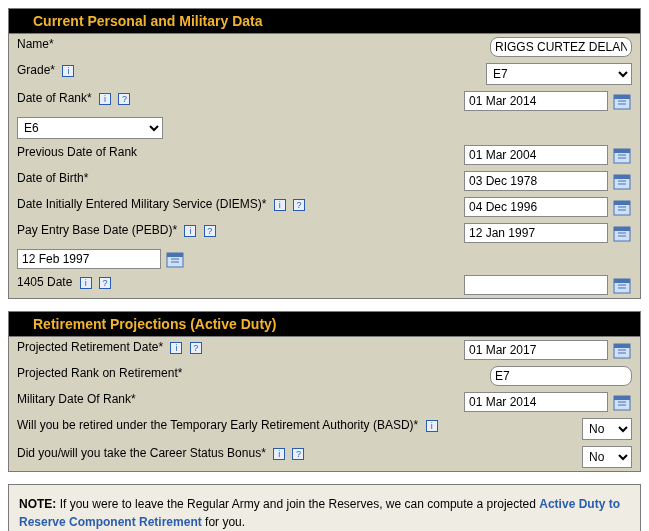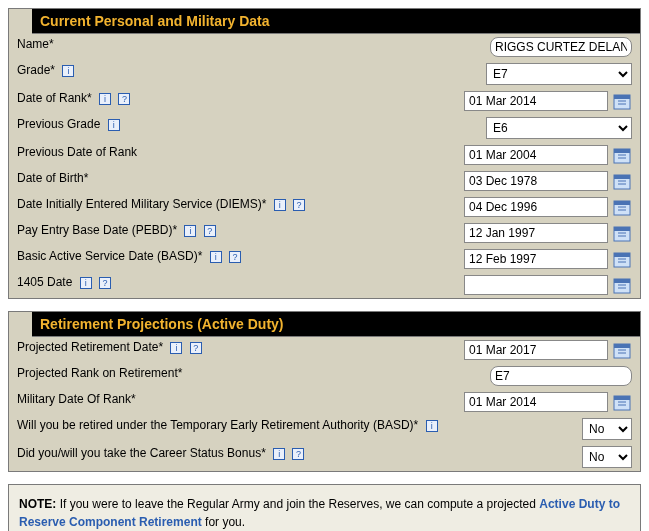--- a/index.html
+++ b/index.html
@@ -14,23 +14,22 @@
   .panel {
     border: 1px solid #7a7a7a;
     background: #d6d2c0;
     margin-bottom: 12px;
   }
   .panel-header {
     background: #000;
     color: #f2b32f;
     font-weight: bold;
     font-size: 14px;
-    padding: 4px 8px;
+    padding: 4px 24px;
     border-bottom: 1px solid #7a7a7a;
-    margin-left: 23px;
   }
   .form-row {
     display: flex;
     align-items: flex-start;
     padding: 3px 8px;
     min-height: 24px;
   }
   .form-label {
     flex: 1;
     color: #000;
@@ -135,24 +134,20 @@
             <rect x="1" y="3" width="16" height="14" fill="#cfe1f7" stroke="#4a73b4"></rect>
             <rect x="1" y="3" width="16" height="4" fill="#4a73b4"></rect>
             <line x1="5" y1="9" x2="13" y2="9" stroke="#4a73b4"></line>
             <line x1="5" y1="12" x2="13" y2="12" stroke="#4a73b4"></line>
           </svg>
         </span>
     </div>
   </div>
 
   <div class="form-row">
-    <div class="form-label">
-      <span>Previous Grade</span>
-      <span class="help-icon">i</span>
-    </div>
     <div class="form-control">
       <select class="select">
         <option>E6</option>
       </select>
     </div>
   </div>
 
   <div class="form-row">
     <div class="form-label">
       <span>Previous Date of Rank</span>
@@ -219,25 +214,20 @@
             <rect x="1" y="3" width="16" height="14" fill="#cfe1f7" stroke="#4a73b4"></rect>
             <rect x="1" y="3" width="16" height="4" fill="#4a73b4"></rect>
             <line x1="5" y1="9" x2="13" y2="9" stroke="#4a73b4"></line>
             <line x1="5" y1="12" x2="13" y2="12" stroke="#4a73b4"></line>
           </svg>
         </span>
     </div>
   </div>
 
   <div class="form-row">
-    <div class="form-label">
-      <span>Basic Active Service Date (BASD)*</span>
-      <span class="help-icon">i</span>
-      <span class="help-icon">?</span>
-    </div>
     <div class="form-control">
       <input class="text-input" value="12 Feb 1997" style="">
       <span class="cal-icon">
           <svg width="18" height="18" viewBox="0 0 18 18">
             <rect x="1" y="3" width="16" height="14" fill="#cfe1f7" stroke="#4a73b4"></rect>
             <rect x="1" y="3" width="16" height="4" fill="#4a73b4"></rect>
             <line x1="5" y1="9" x2="13" y2="9" stroke="#4a73b4"></line>
             <line x1="5" y1="12" x2="13" y2="12" stroke="#4a73b4"></line>
           </svg>
         </span>

